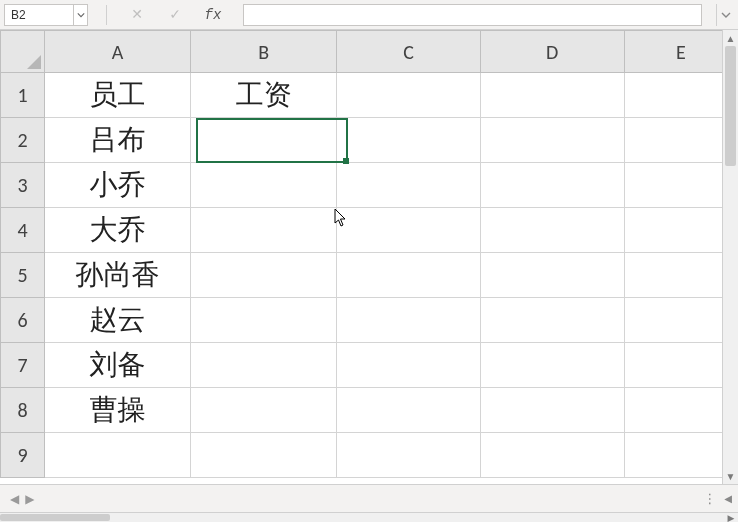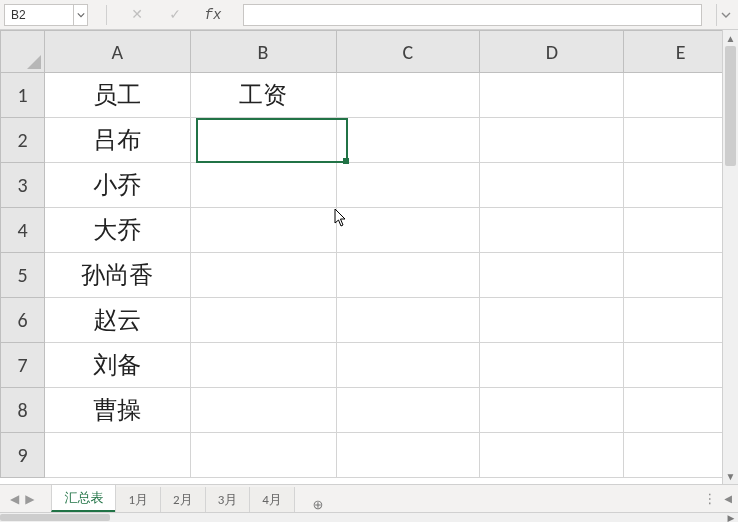--- a/index.html
+++ b/index.html
@@ -114,21 +114,21 @@
     background: #e6e6e6;
     border: 1px solid #bfbfbf;
     font-weight: normal;
     font-size: 20px;
     color: #424242;
     text-align: center;
   }
   td.cell {
     border: 1px solid #d4d4d4;
     height: 45px;
-    font-size: 24px;
+    font-size: 28px;
     text-align: center;
     color: #222;
     background: #ffffff;
     overflow: hidden;
     white-space: nowrap;
   }
   
   .active-ring {
     position: absolute;
     border: 2px solid #217346;
@@ -370,30 +370,20 @@
     <div class="thumb"></div>
   </div>
   <div class="arrow">▼</div>
 </div>
 
 <div class="tabs-strip">
   <div class="tabs-nav">
     <span>◀</span>
     <span>▶</span>
   </div>
-  <div class="tabs">
-    <div class="tab active"><span>汇总表</span></div>
-    <div class="tab"><span>1月</span></div>
-    <div class="tab"><span>2月</span></div>
-    <div class="tab"><span>3月</span></div>
-    <div class="tab"><span>4月</span></div>
-    <div class="tab-add">
-        <span>⊕</span>
-      </div>
-  </div>
   <div class="tabs-spacer"></div>
   <div class="tabs-tail">
     <span class="dots">⋮</span>
     <span style="font-size:10px">◀</span>
   </div>
 </div>
 
 <div class="hscroll">
   <div class="track">
     <div class="thumb"></div>

